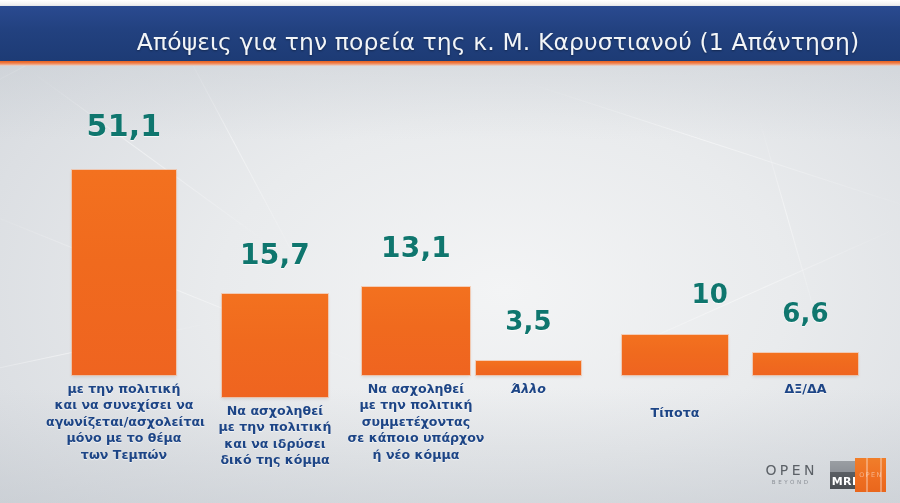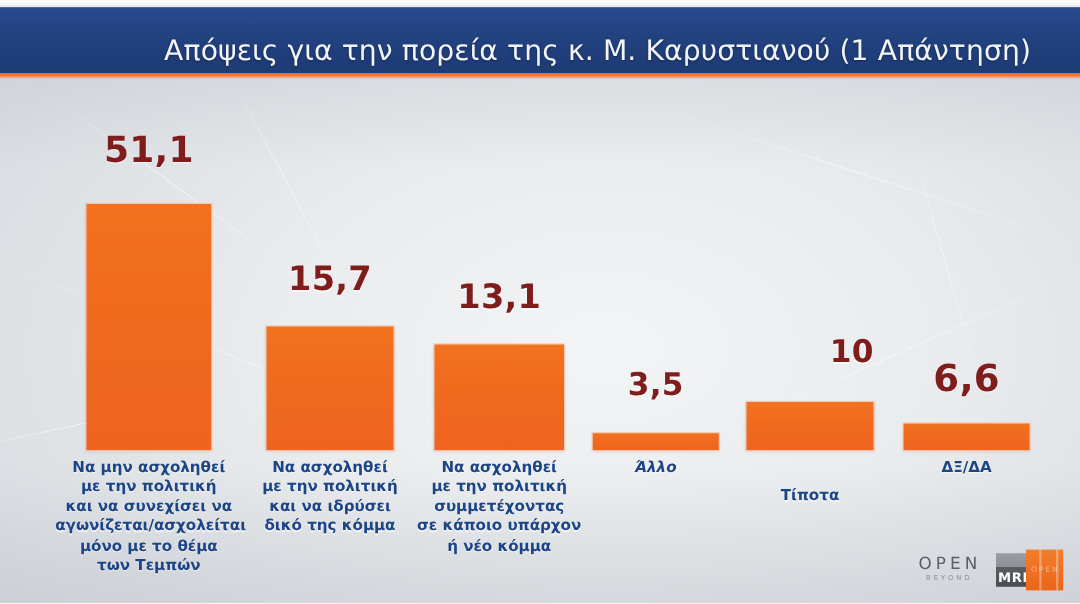--- a/index.html
+++ b/index.html
@@ -110,21 +110,21 @@
   .bar-group {
     position: absolute;
     bottom: 0;
     top: 0;
   }
   .bar-value {
     position: absolute;
     left: 0;
     width: 100%;
     text-align: center;
-    color: #7f1d1d;
+    color: #0f766e;
     font-weight: 700;
     letter-spacing: .2px;
     text-shadow: 0 1px 1px rgba(255,255,255,.75);
   }
   .bar-rect {
     position: absolute;
     left: 0;
     width: 100%;
     background: linear-gradient(180deg, #f3711f 0%, #f06a1e 45%, #ef6420 100%);
     box-shadow: 0 0 0 1px rgba(247,178,138,.55), 0 2px 3px rgba(120,90,70,.18);
@@ -248,30 +248,29 @@
   <div class="header-band"></div>
   <div class="header-title">Απόψεις για την πορεία της κ. Μ. Καρυστιανού (1 Απάντηση)</div>
   <div class="header-rule"></div>
 
   <div class="chart">
 
     <div class="bar-group" style="left:72px; width:104px;">
       <div class="bar-value" style="top:42px; font-size:30px;">51,1</div>
       <div class="bar-rect" style="top:104px; height:205px;"></div>
       <div class="bar-label" style="top:315px;">
-        <span>Να μην ασχοληθεί</span>
         <span>με την πολιτική</span>
         <span>και να συνεχίσει να</span>
         <span>αγωνίζεται/ασχολείται</span>
         <span>μόνο με το θέμα</span>
         <span>των Τεμπών</span>
       </div>
     </div>
 
-    <div class="bar-group" style="left:222px; width:106px;">
+    <div class="bar-group" style="left:222px; width:106px;margin-top:22px;">
       <div class="bar-value" style="top:150px; font-size:28px;">15,7</div>
       <div class="bar-rect" style="top:206px; height:103px;"></div>
       <div class="bar-label" style="top:315px;">
         <span>Να ασχοληθεί</span>
         <span>με την πολιτική</span>
         <span>και να ιδρύσει</span>
         <span>δικό της κόμμα</span>
       </div>
     </div>
 
@@ -280,38 +279,38 @@
       <div class="bar-rect" style="top:221px; height:88px;"></div>
       <div class="bar-label" style="top:315px;">
         <span>Να ασχοληθεί</span>
         <span>με την πολιτική</span>
         <span>συμμετέχοντας</span>
         <span>σε κάποιο υπάρχον</span>
         <span>ή νέο κόμμα</span>
       </div>
     </div>
 
-    <div class="bar-group" style="left:494px; width:105px;">
+    <div class="bar-group" style="left:476px; width:105px;">
       <div class="bar-value" style="top:240px; font-size:26px;">3,5</div>
       <div class="bar-rect" style="top:295px; height:14px;"></div>
       <div class="bar-label" style="top:315px;font-style:italic;">
         <span>Άλλο</span>
       </div>
     </div>
 
     <div class="bar-group" style="left:622px; width:106px;">
       <div class="bar-value" style="top:213px; font-size:26px;text-align:right;">10</div>
       <div class="bar-rect" style="top:269px; height:40px;"></div>
       <div class="bar-label" style="top:315px;margin-top:24px;">
         <span>Τίποτα</span>
       </div>
     </div>
 
     <div class="bar-group" style="left:753px; width:105px;">
-      <div class="bar-value" style="top:232px; font-size:31px;">6,6</div>
+      <div class="bar-value" style="top:232px; font-size:26px;">6,6</div>
       <div class="bar-rect" style="top:287px; height:22px;"></div>
       <div class="bar-label" style="top:315px;">
         <span>ΔΞ/ΔΑ</span>
       </div>
     </div>
 
   </div>
 
   <div class="logos">
 

